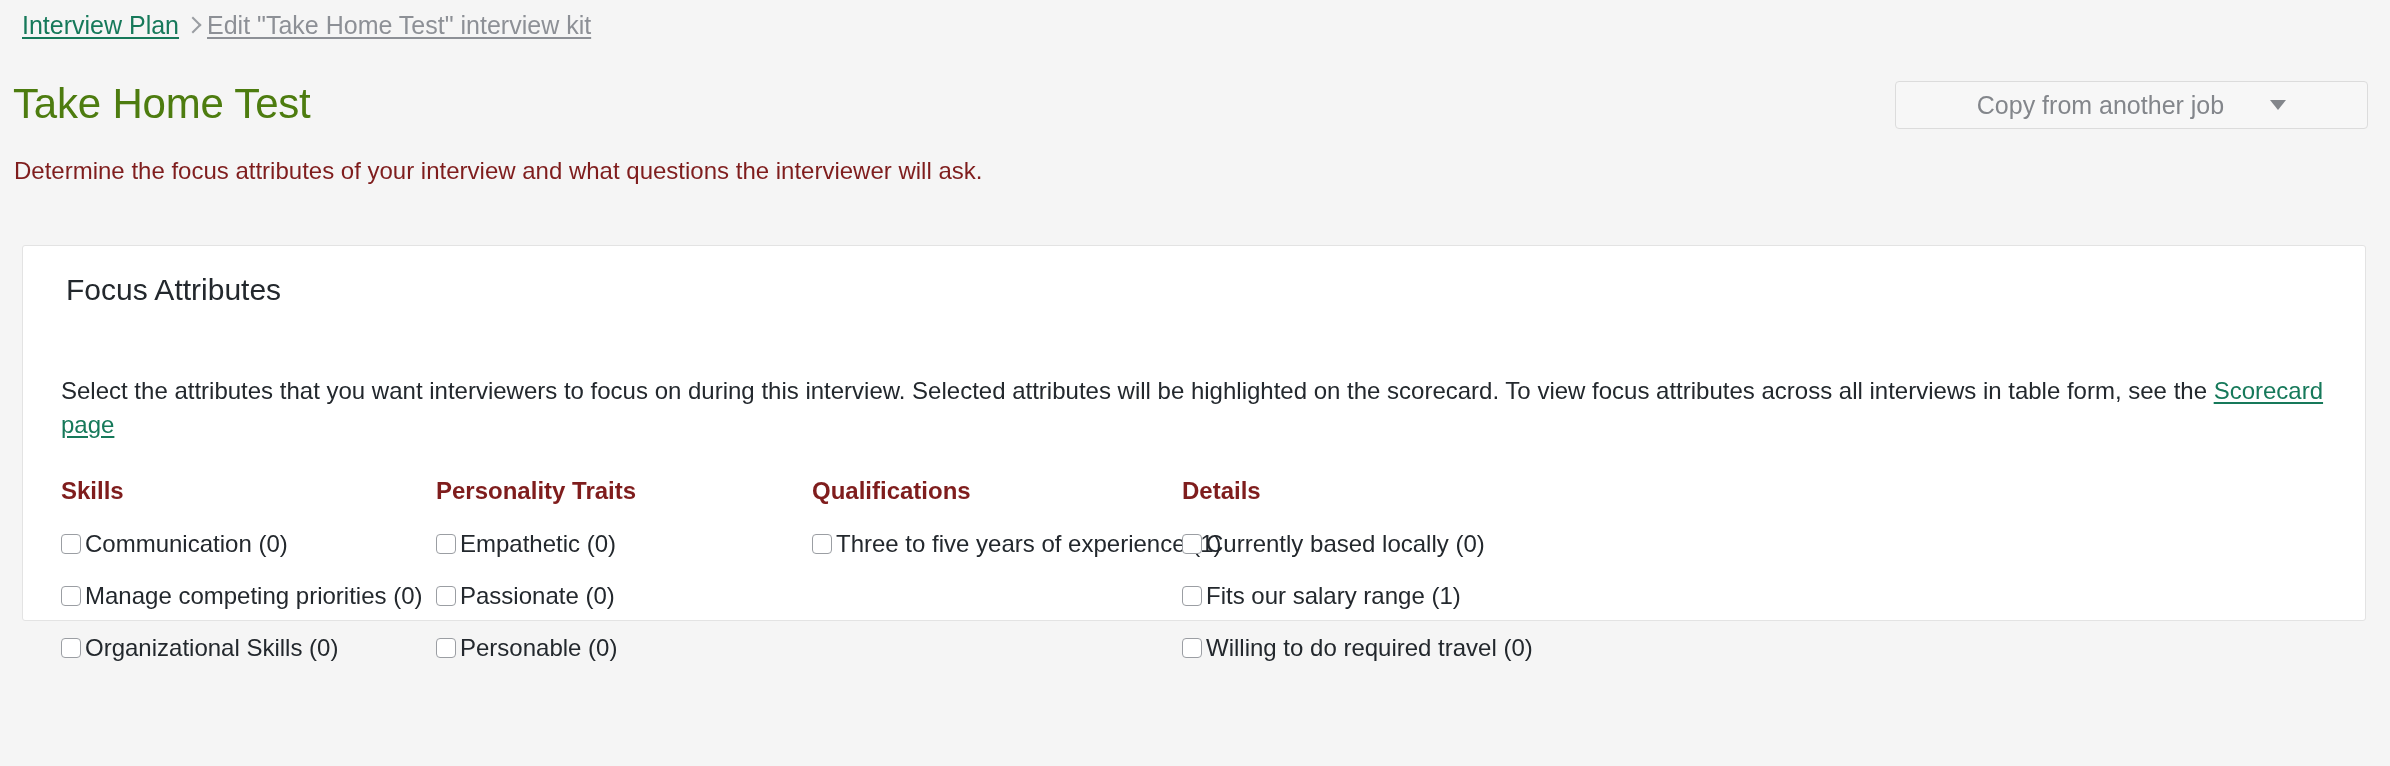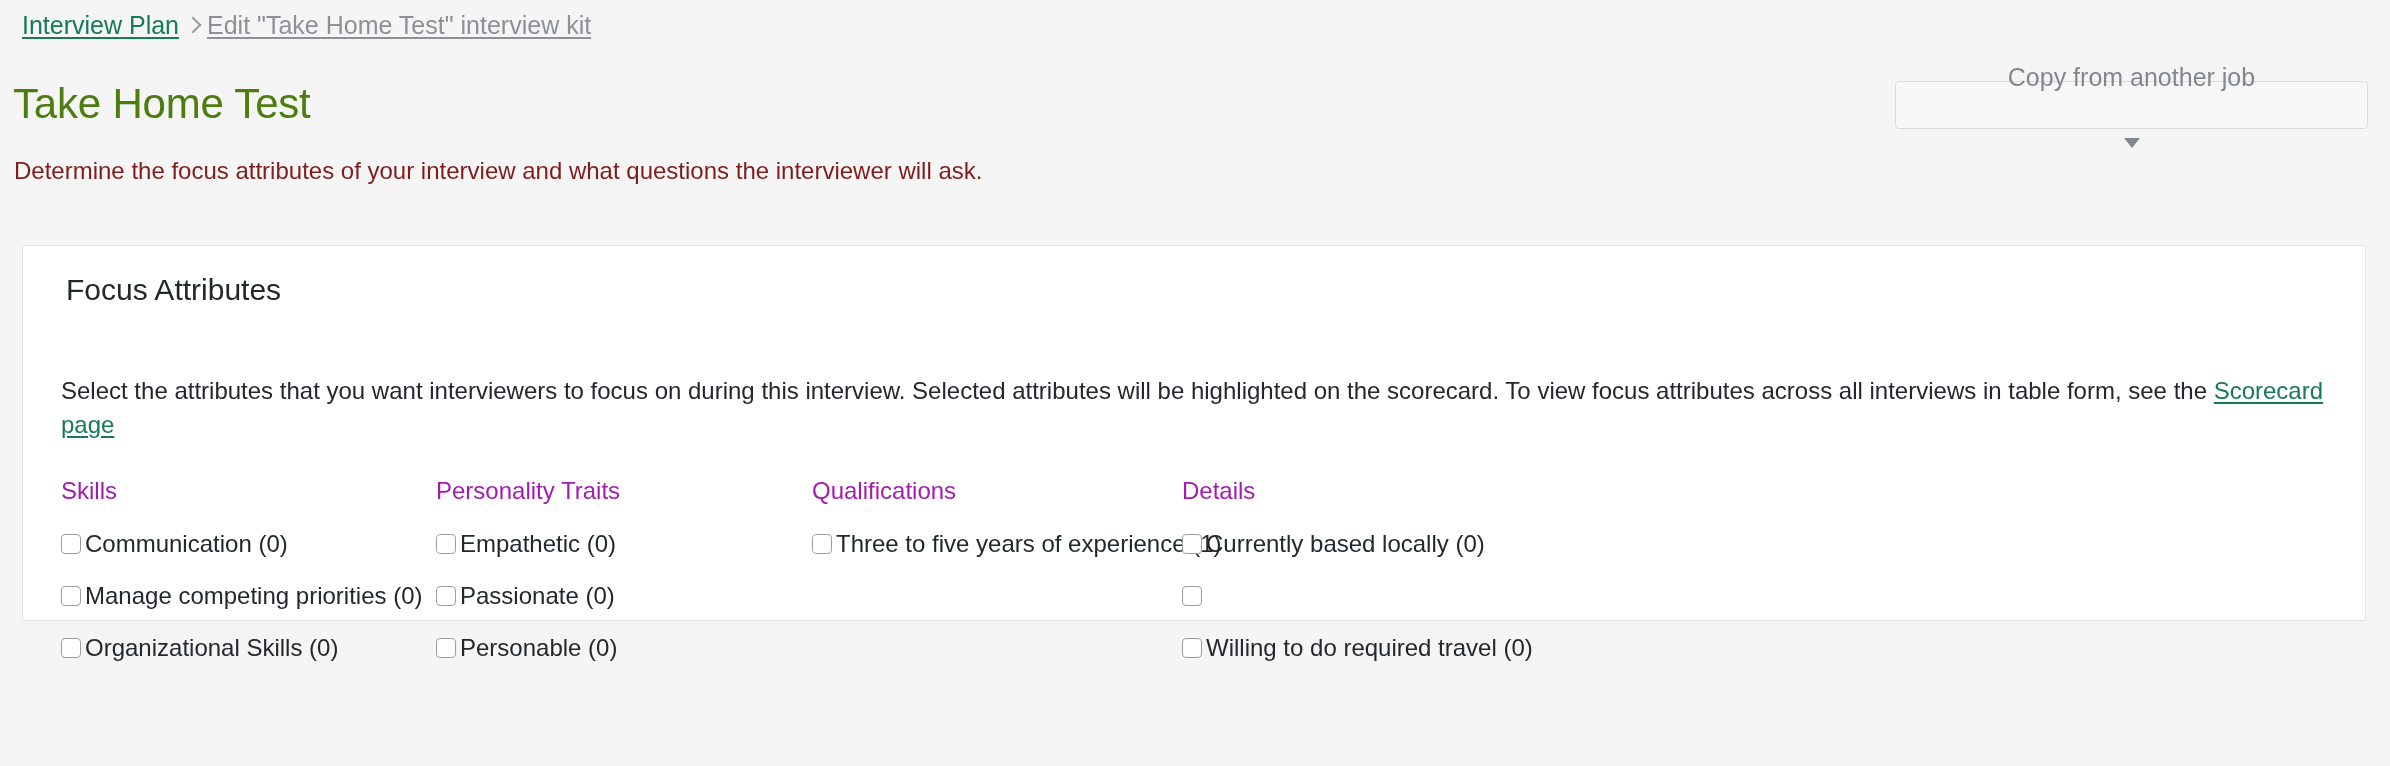--- a/index.html
+++ b/index.html
@@ -88,21 +88,20 @@
     border: 1px solid #dcdcdc;
     border-radius: 4px;
     display: flex;
     align-items: center;
     justify-content: center;
     gap: 46px;
     color: #83868b;
     font-size: 25px;
     cursor: pointer;
     padding: 0 18px;
-    flex-direction: column;
   }
   .copy-btn .caret {
     width: 0;
     height: 0;
     border-left: 8px solid transparent;
     border-right: 8px solid transparent;
     border-top: 10px solid #83868b;
     flex: none;
   }
 
@@ -154,22 +153,22 @@
   .col {
     width: 372px;
     flex: none;
   }
   .col:nth-child(1) { width: 375px; }
   .col:nth-child(2) { width: 372px; }
   .col:nth-child(3) { width: 370px; }
   .col-head {
     font-size: 24px;
     line-height: 30px;
-    font-weight: normal;
-    color: #a21caf;
+    font-weight: bold;
+    color: #7f1d1d;
     margin-bottom: 20px;
     white-space: nowrap;
   }
   .opt {
     display: flex;
     align-items: center;
     gap: 4px;
     height: 36px;
     margin-bottom: 0px;
     cursor: pointer;
@@ -267,20 +266,21 @@
       </div>
 
       <div class="col">
         <div class="col-head">Details</div>
         <div class="opt">
           <span class="cbox"></span>
           <span class="opt-label">Currently based locally (0)</span>
         </div>
         <div class="opt">
           <span class="cbox"></span>
+          <span class="opt-label">Fits our salary range (1)</span>
         </div>
         <div class="opt">
           <span class="cbox"></span>
           <span class="opt-label">Willing to do required travel (0)</span>
         </div>
       </div>
 
     </div>
   </div>
 

